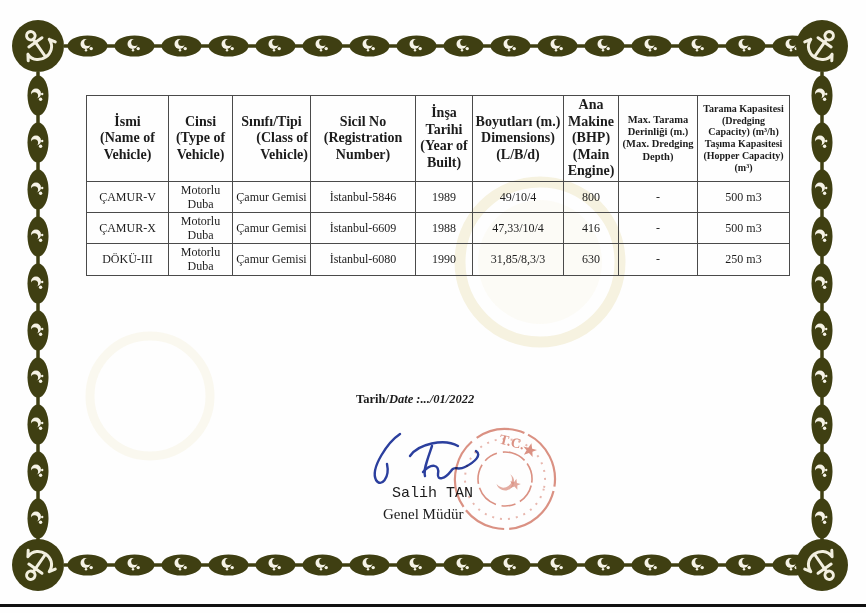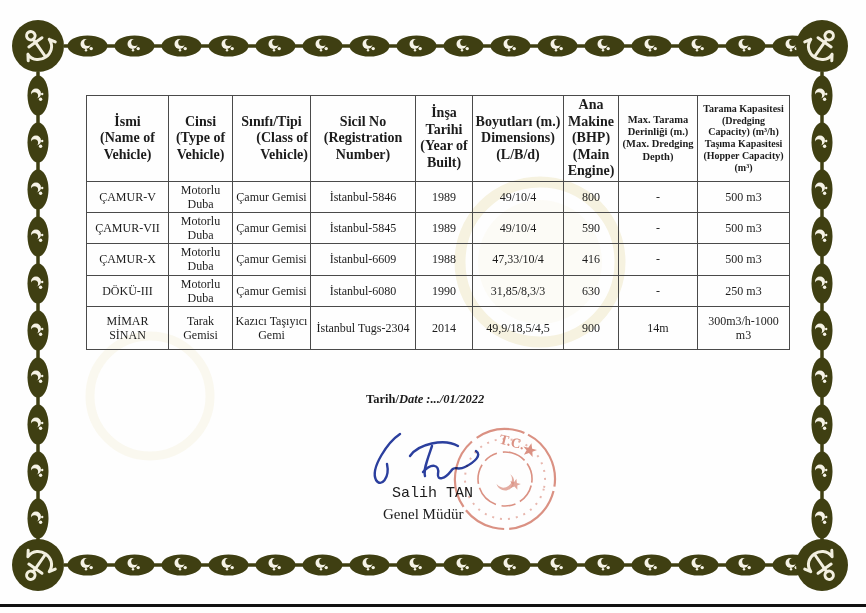--- a/index.html
+++ b/index.html
@@ -28,21 +28,21 @@
   .fleet-table tr.body{height:29px;}
   .fleet-table tr.body-tall{height:43px;}
   .h-tr,.h-en{display:block;}
   .h-en{}
   .fleet-table th:nth-child(3) .h-en{font-style:normal;text-align:right;}
   .fleet-table th:nth-child(9){font-size:10px;}
   .fleet-table th:nth-child(8){font-size:10.5px;}
 
   
   .date-line{
-    position:absolute;left:366px;top:392px;z-index:3;
+    position:absolute;left:356px;top:392px;z-index:3;
     font-size:12.5px;font-weight:bold;white-space:nowrap;
   }
   .date-line .date-part{font-style:italic;}
 
   
   .sig-scribble{position:absolute;left:360px;top:426px;z-index:4;}
   .sig-text{
     position:absolute;left:383px;top:484px;z-index:3;
     font-size:15px;line-height:20px;white-space:nowrap;
   }
@@ -178,31 +178,20 @@
       <td>Motorlu Duba</td>
       <td>Çamur Gemisi</td>
       <td>İstanbul-5846</td>
       <td>1989</td>
       <td>49/10/4</td>
       <td>800</td>
       <td>-</td>
       <td>500 m3</td>
     </tr>
     <tr class="body">
-      <td>ÇAMUR-VII</td>
-      <td>Motorlu Duba</td>
-      <td>Çamur Gemisi</td>
-      <td>İstanbul-5845</td>
-      <td>1989</td>
-      <td>49/10/4</td>
-      <td>590</td>
-      <td>-</td>
-      <td>500 m3</td>
-    </tr>
-    <tr class="body">
       <td>ÇAMUR-X</td>
       <td>Motorlu Duba</td>
       <td>Çamur Gemisi</td>
       <td>İstanbul-6609</td>
       <td>1988</td>
       <td>47,33/10/4</td>
       <td>416</td>
       <td>-</td>
       <td>500 m3</td>
     </tr>
@@ -210,31 +199,20 @@
       <td>DÖKÜ-III</td>
       <td>Motorlu Duba</td>
       <td>Çamur Gemisi</td>
       <td>İstanbul-6080</td>
       <td>1990</td>
       <td>31,85/8,3/3</td>
       <td>630</td>
       <td>-</td>
       <td>250 m3</td>
     </tr>
-    <tr class="body-tall">
-      <td>MİMAR SİNAN</td>
-      <td>Tarak Gemisi</td>
-      <td>Kazıcı Taşıyıcı Gemi</td>
-      <td>İstanbul Tugs-2304</td>
-      <td>2014</td>
-      <td>49,9/18,5/4,5</td>
-      <td>900</td>
-      <td>14m</td>
-      <td>300m3/h-1000 m3</td>
-    </tr>
   </tbody>
     </table>
 
   <div class="date-line">
     <span>Tarih/</span><span class="date-part">Date :.../01/2022</span>
   </div>
 
   <svg class="sig-scribble" width="135" height="72" viewBox="0 0 135 72">
     <g fill="none" stroke="#2b3f9e" stroke-width="2.4" stroke-linecap="round">
       <path d="M40,8 C28,16 10,42 16,54 C21,62 30,52 27,38"></path>

